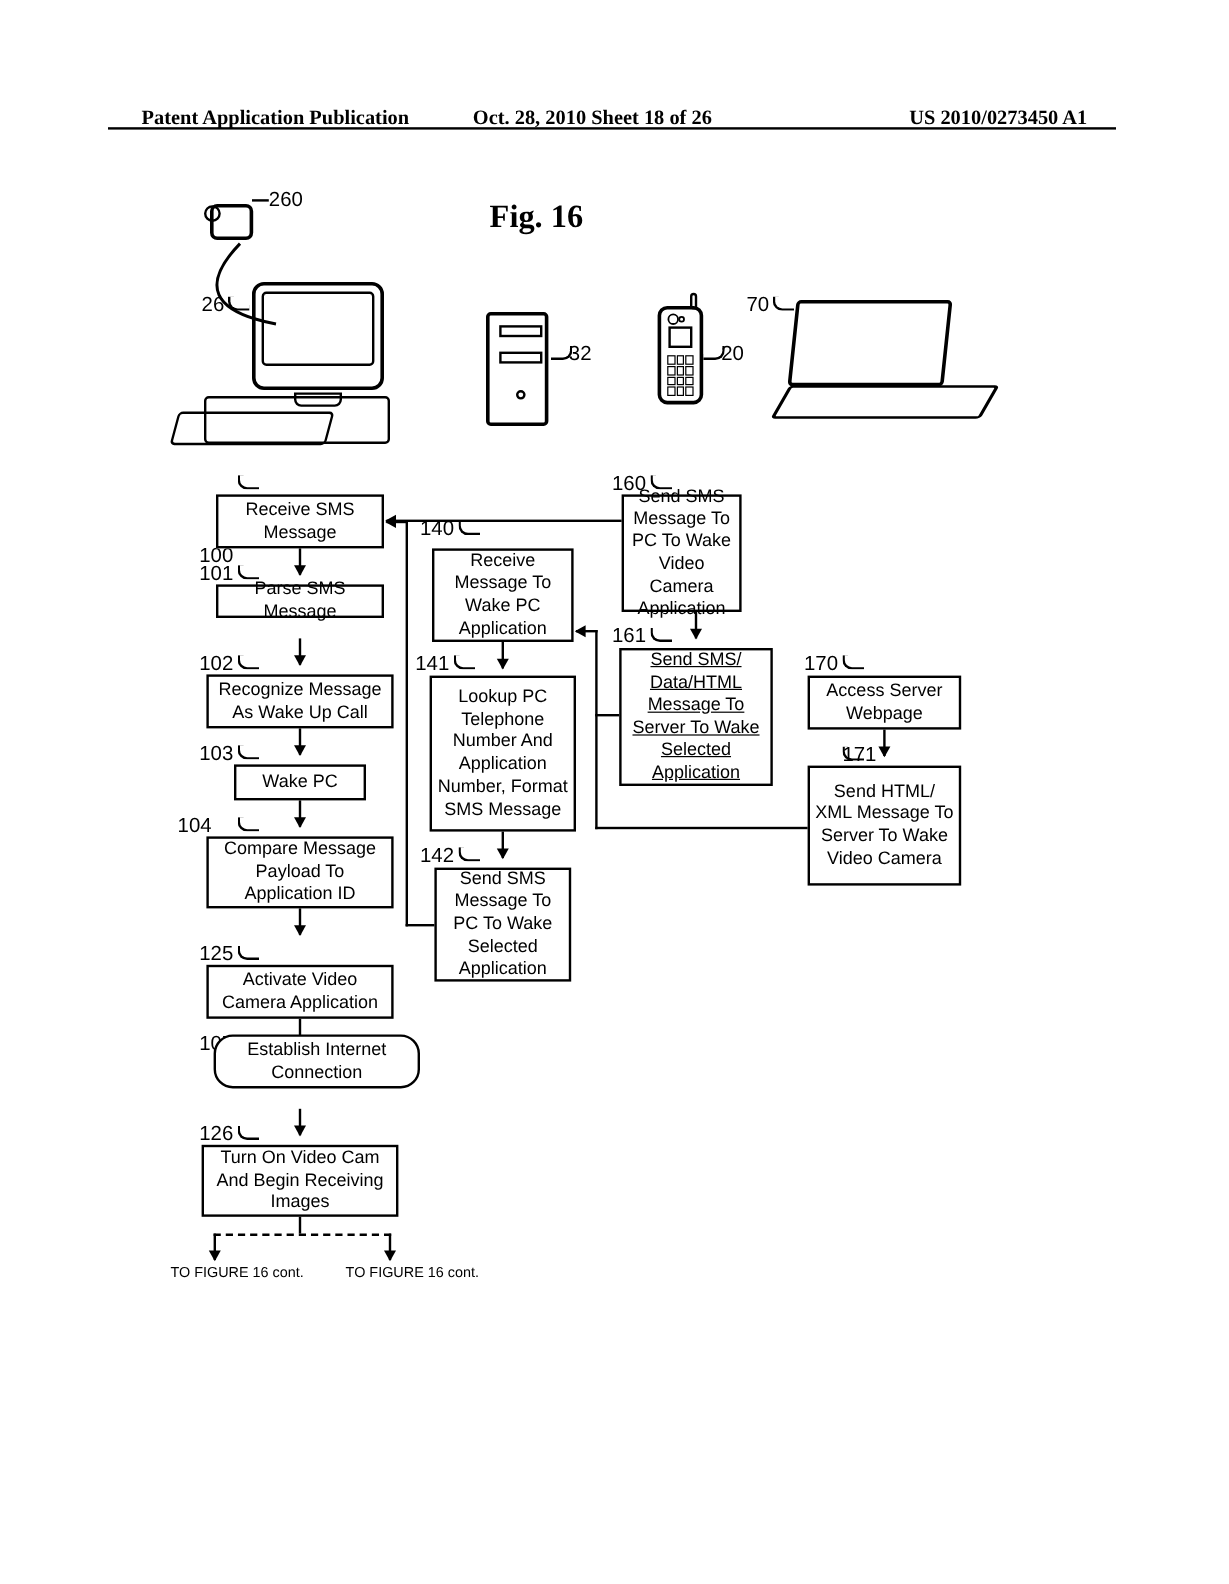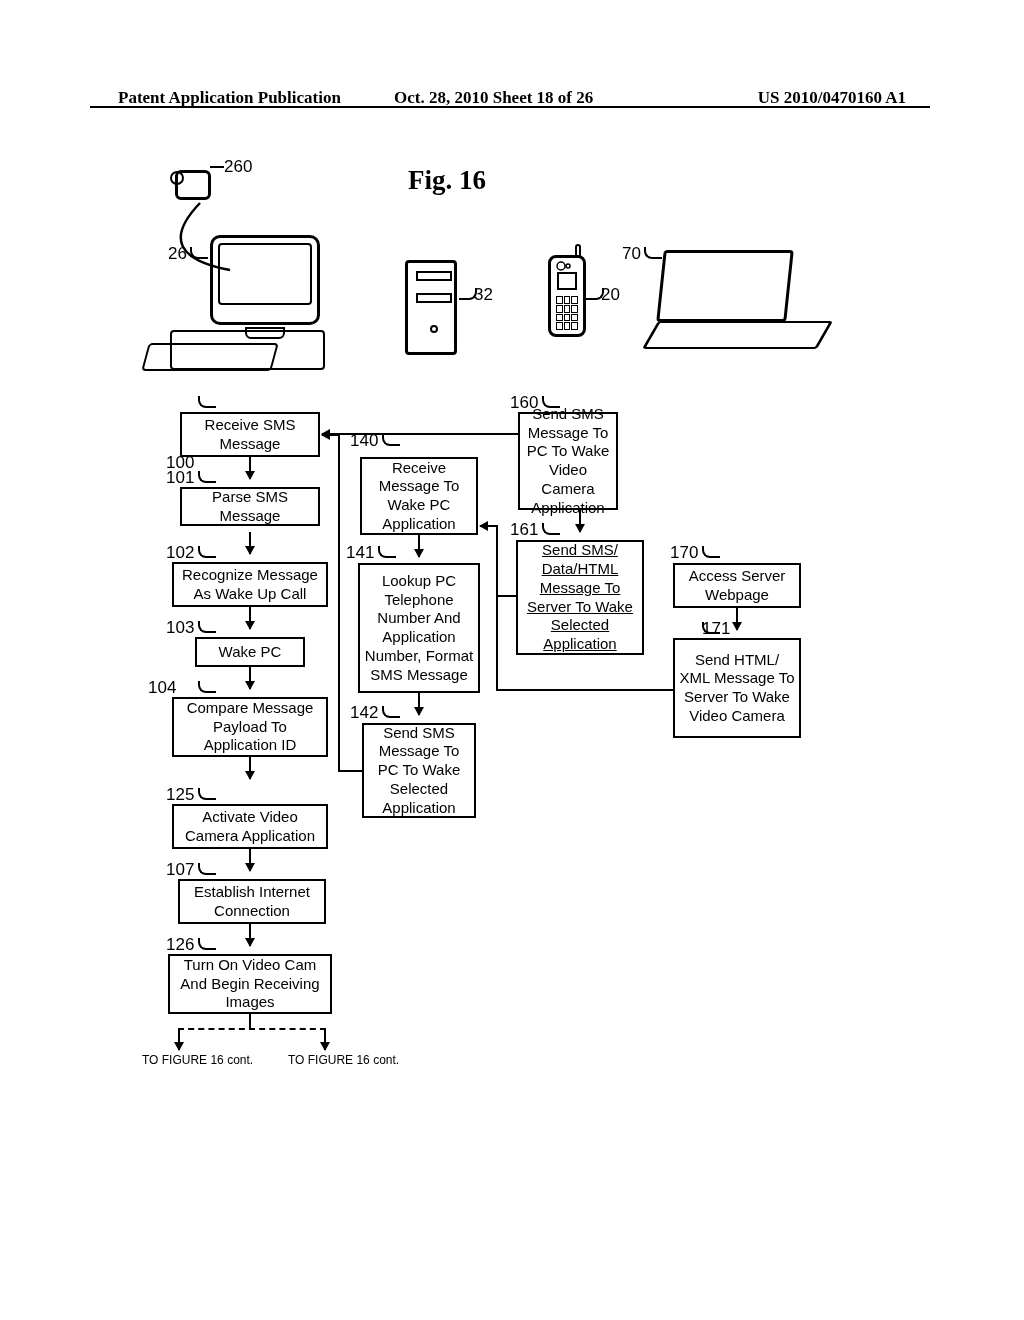--- a/index.html
+++ b/index.html
@@ -47,21 +47,21 @@
   .laptop { position:absolute; width:175px; height:105px; }
   .laptop-lid { position:absolute; top:0; left:10px; width:130px; height:72px; border:3px solid #000; border-radius:4px; transform:skewX(-6deg); }
   .laptop-base { position:absolute; bottom:0; left:0; width:175px; height:40px; border:3px solid #000; border-radius:4px; transform:skewX(-30deg) scaleY(.7); }
 </style>
 </head>
 <body>
 
 <div class="header">
   <span class="header-left">Patent Application Publication</span>
   <span class="header-center">Oct. 28, 2010  Sheet 18 of 26</span>
-  <span class="header-right">US 2010/0470160 A1</span>
+  <span class="header-right">US 2010/0273450 A1</span>
 </div>
 <div class="hr"></div>
 
 <div class="figure-area">
 
   <div class="fig-title" style="left:408px; top:20px;">Fig. 16</div>
 
   <div class="device" style="left:175px; top:25px;">
     <div class="webcam">
         <div class="webcam-lens"></div>
@@ -125,21 +125,21 @@
   <div class="ref-label" style="left:622px; top:99px;">70</div>
   <span class="ref-hook" style="left:644px; top:102px;"></span>
 
   <div class="ref-label" style="left:166px; top:260px;margin-top:48px;">100</div>
     <span class="ref-hook" style="left:198px; top:251px;"></span>
   <div class="box" style="left:180px; top:267px; width:140px; height:45px;">Receive SMS Message</div>
   <div class="arrow arrow-down" style="left:249px; top:312px; height:22px;"></div>
 
   <div class="ref-label" style="left:166px; top:323px;">101</div>
     <span class="ref-hook" style="left:198px; top:326px;"></span>
-  <div class="box" style="left:180px; top:342px; width:140px; height:39px;">Parse SMS Message</div>
+  <div class="box" style="left:180px; top:342px; width:140px; height:28px;">Parse SMS Message</div>
   <div class="arrow arrow-down" style="left:249px; top:387px; height:22px;"></div>
 
   <div class="ref-label" style="left:166px; top:398px;">102</div>
     <span class="ref-hook" style="left:198px; top:401px;"></span>
   <div class="box" style="left:172px; top:417px; width:156px; height:45px;">Recognize Message As Wake Up Call</div>
   <div class="arrow arrow-down" style="left:249px; top:462px; height:22px;"></div>
 
   <div class="ref-label" style="left:166px; top:473px;">103</div>
     <span class="ref-hook" style="left:198px; top:476px;"></span>
   <div class="box" style="left:195px; top:492px; width:110px; height:30px;">Wake PC</div>
@@ -150,21 +150,21 @@
   <div class="box" style="left:172px; top:552px; width:156px; height:60px;">Compare Message Payload To Application ID</div>
   <div class="arrow arrow-down" style="left:249px; top:612px; height:22px;"></div>
 
   <div class="ref-label" style="left:166px; top:640px;">125</div>
     <span class="ref-hook" style="left:198px; top:643px;"></span>
   <div class="box" style="left:172px; top:659px; width:156px; height:45px;">Activate Video Camera Application</div>
   <div class="arrow arrow-down" style="left:249px; top:704px; height:22px;"></div>
 
   <div class="ref-label" style="left:166px; top:715px;">107</div>
     <span class="ref-hook" style="left:198px; top:718px;"></span>
-  <div class="box" style="left:178px; top:734px; width:148px; height:45px;">Establish Internet Connection</div>
+  <div class="box" style="left:178px; top:717px; width:172px; height:45px;border-radius:16px;">Establish Internet Connection</div>
   <div class="arrow arrow-down" style="left:249px; top:779px; height:22px;"></div>
 
   <div class="ref-label" style="left:166px; top:790px;">126</div>
     <span class="ref-hook" style="left:198px; top:793px;"></span>
   <div class="box" style="left:168px; top:809px; width:164px; height:60px;">Turn On Video Cam And Begin Receiving Images</div>
 
   <div class="vconn" style="left:249px; top:869px; height:14px;"></div>
   <div class="hconn dashed" style="left:178px; top:883px; width:148px;"></div>
   <div class="arrow arrow-down" style="left:178px; top:883px; height:22px;"></div>
   <div class="arrow arrow-down" style="left:324px; top:883px; height:22px;"></div>

